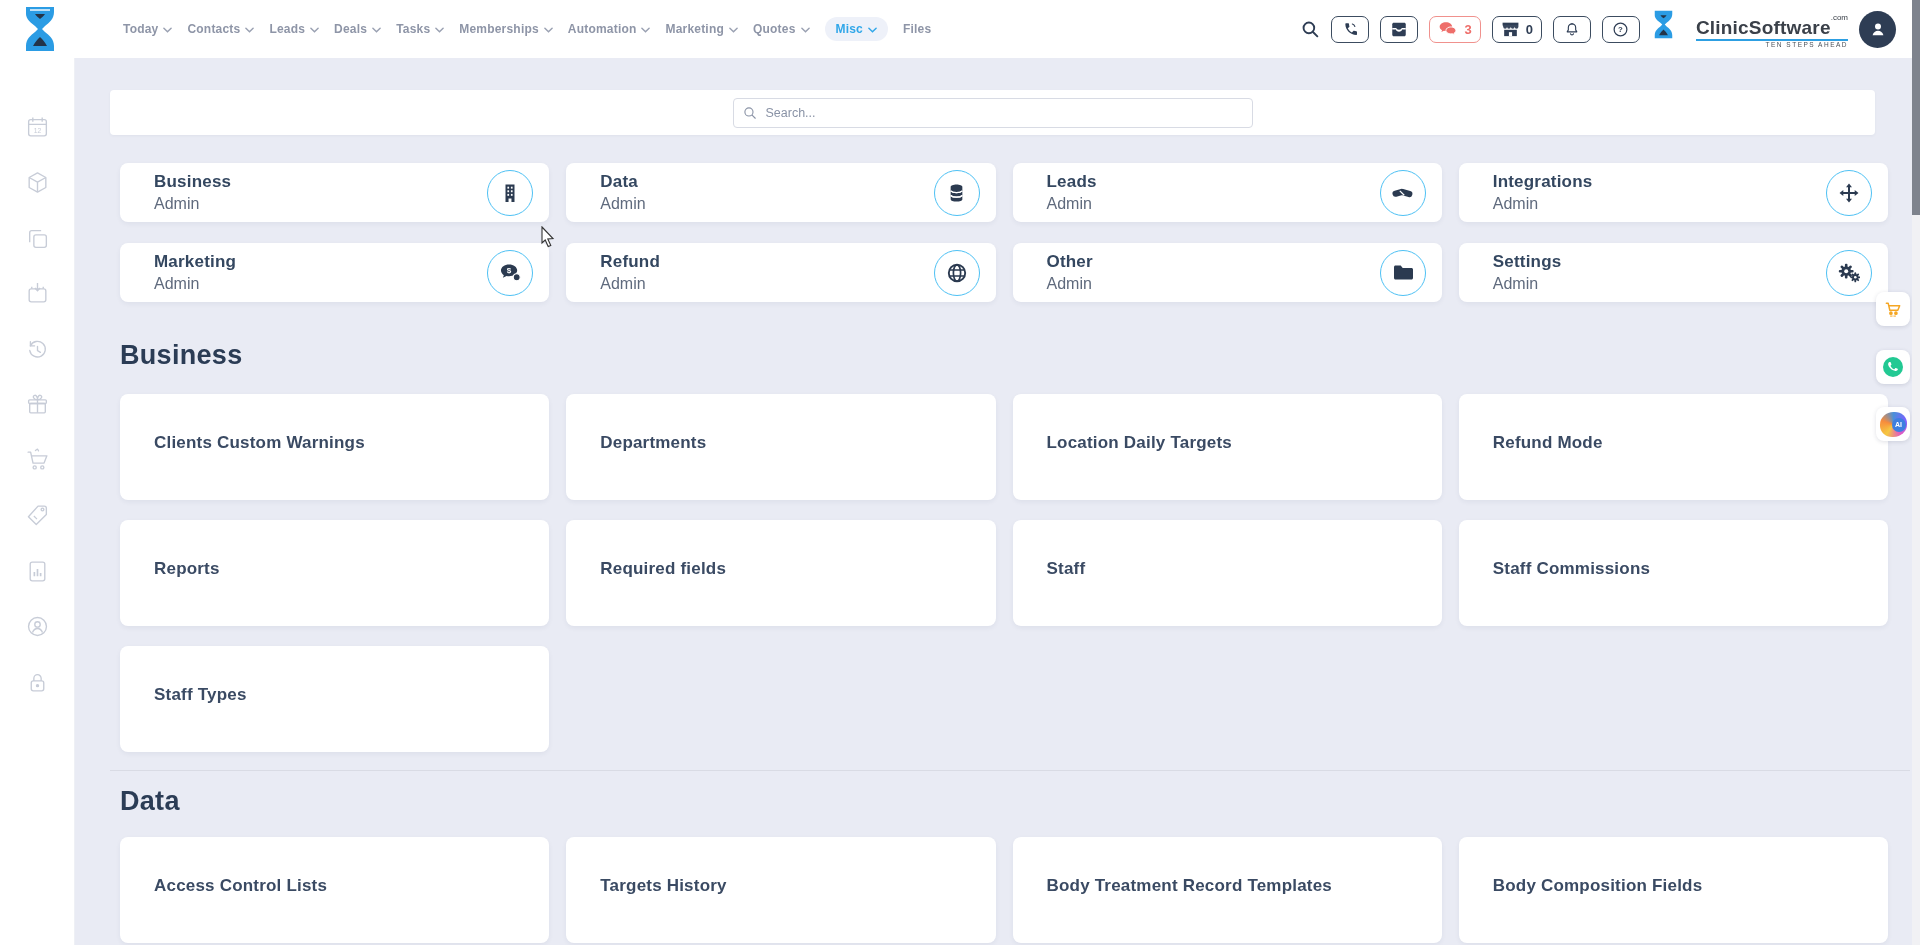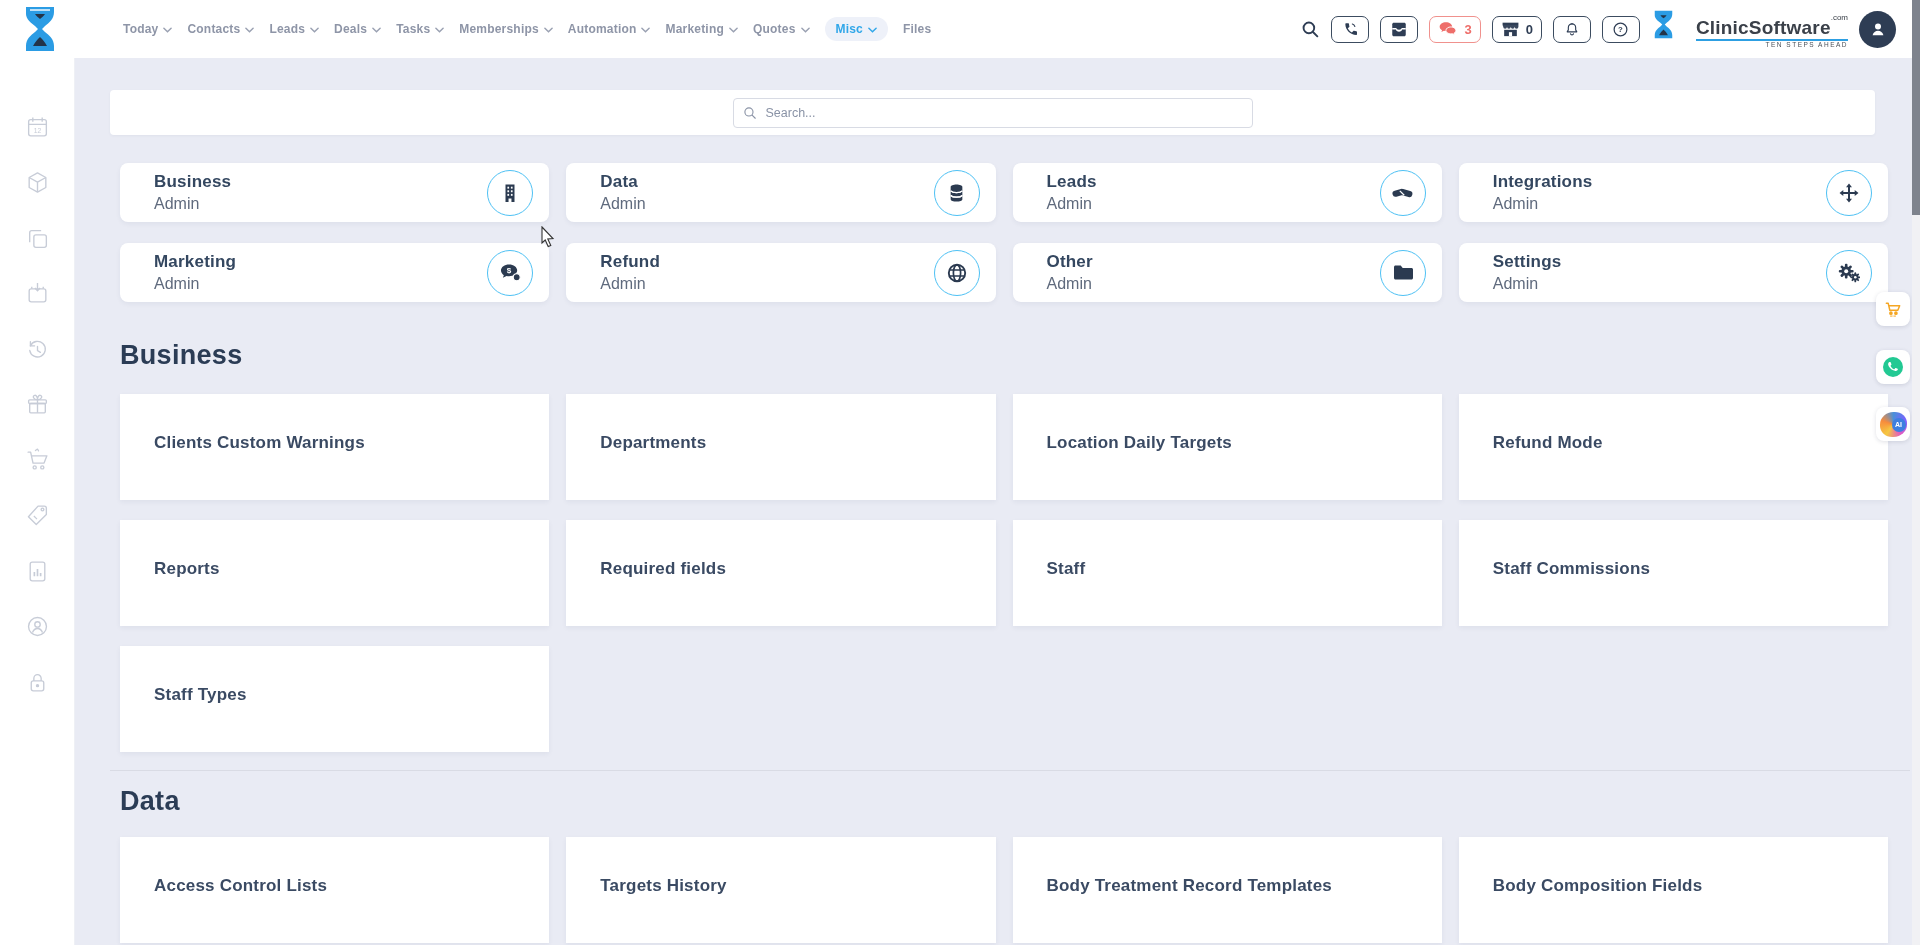--- a/index.html
+++ b/index.html
@@ -54,21 +54,21 @@
     display:flex; align-items:center; padding:0 16px 0 34px; cursor:pointer; }
   .cat-text { flex:1; }
   .cat-title { font-size:17px; font-weight:700; color:#344760; letter-spacing:.2px; }
   .cat-sub { font-size:16px; color:#5f6a7d; margin-top:3px; }
   .cat-circle { width:46px; height:46px; border:1.6px solid #4ec1f4; border-radius:50%;
     display:flex; align-items:center; justify-content:center; background:#fff; }
 
   .section-h { position:absolute; left:45px; font-size:27px; font-weight:700; color:#2b3c55; letter-spacing:.3px; }
   .grid { position:absolute; left:45px; width:1768px; display:grid;
     grid-template-columns:repeat(4,1fr); column-gap:17px; row-gap:20px; grid-auto-rows:106px; }
-  .card { background:#fff; border-radius:0; box-shadow:0 2px 5px rgba(40,50,80,.06);
+  .card { background:#fff; border-radius:8px; box-shadow:0 2px 5px rgba(40,50,80,.06);
     display:flex; align-items:center; padding:0 20px 8px 34px; cursor:pointer; }
   .card-title { font-size:17px; font-weight:700; color:#3a4a63; letter-spacing:.2px; }
   .divider { position:absolute; left:35px; right:2px; top:712px; height:1px; background:#d9dbe4; }
 
   
   .float-btn { position:absolute; left:1876px; width:34px; height:34px; background:#fff; border-radius:8px;
     box-shadow:0 1px 4px rgba(40,50,80,.15); display:flex; align-items:center; justify-content:center;
     cursor:pointer; z-index:6; }
   .ai-blob { width:27px; height:25px; border-radius:50% 45% 50% 45%;
     background:conic-gradient(#4a90d9,#7b61ff,#e45bbf,#f5c842,#f78c3c,#4a90d9); position:relative; }

